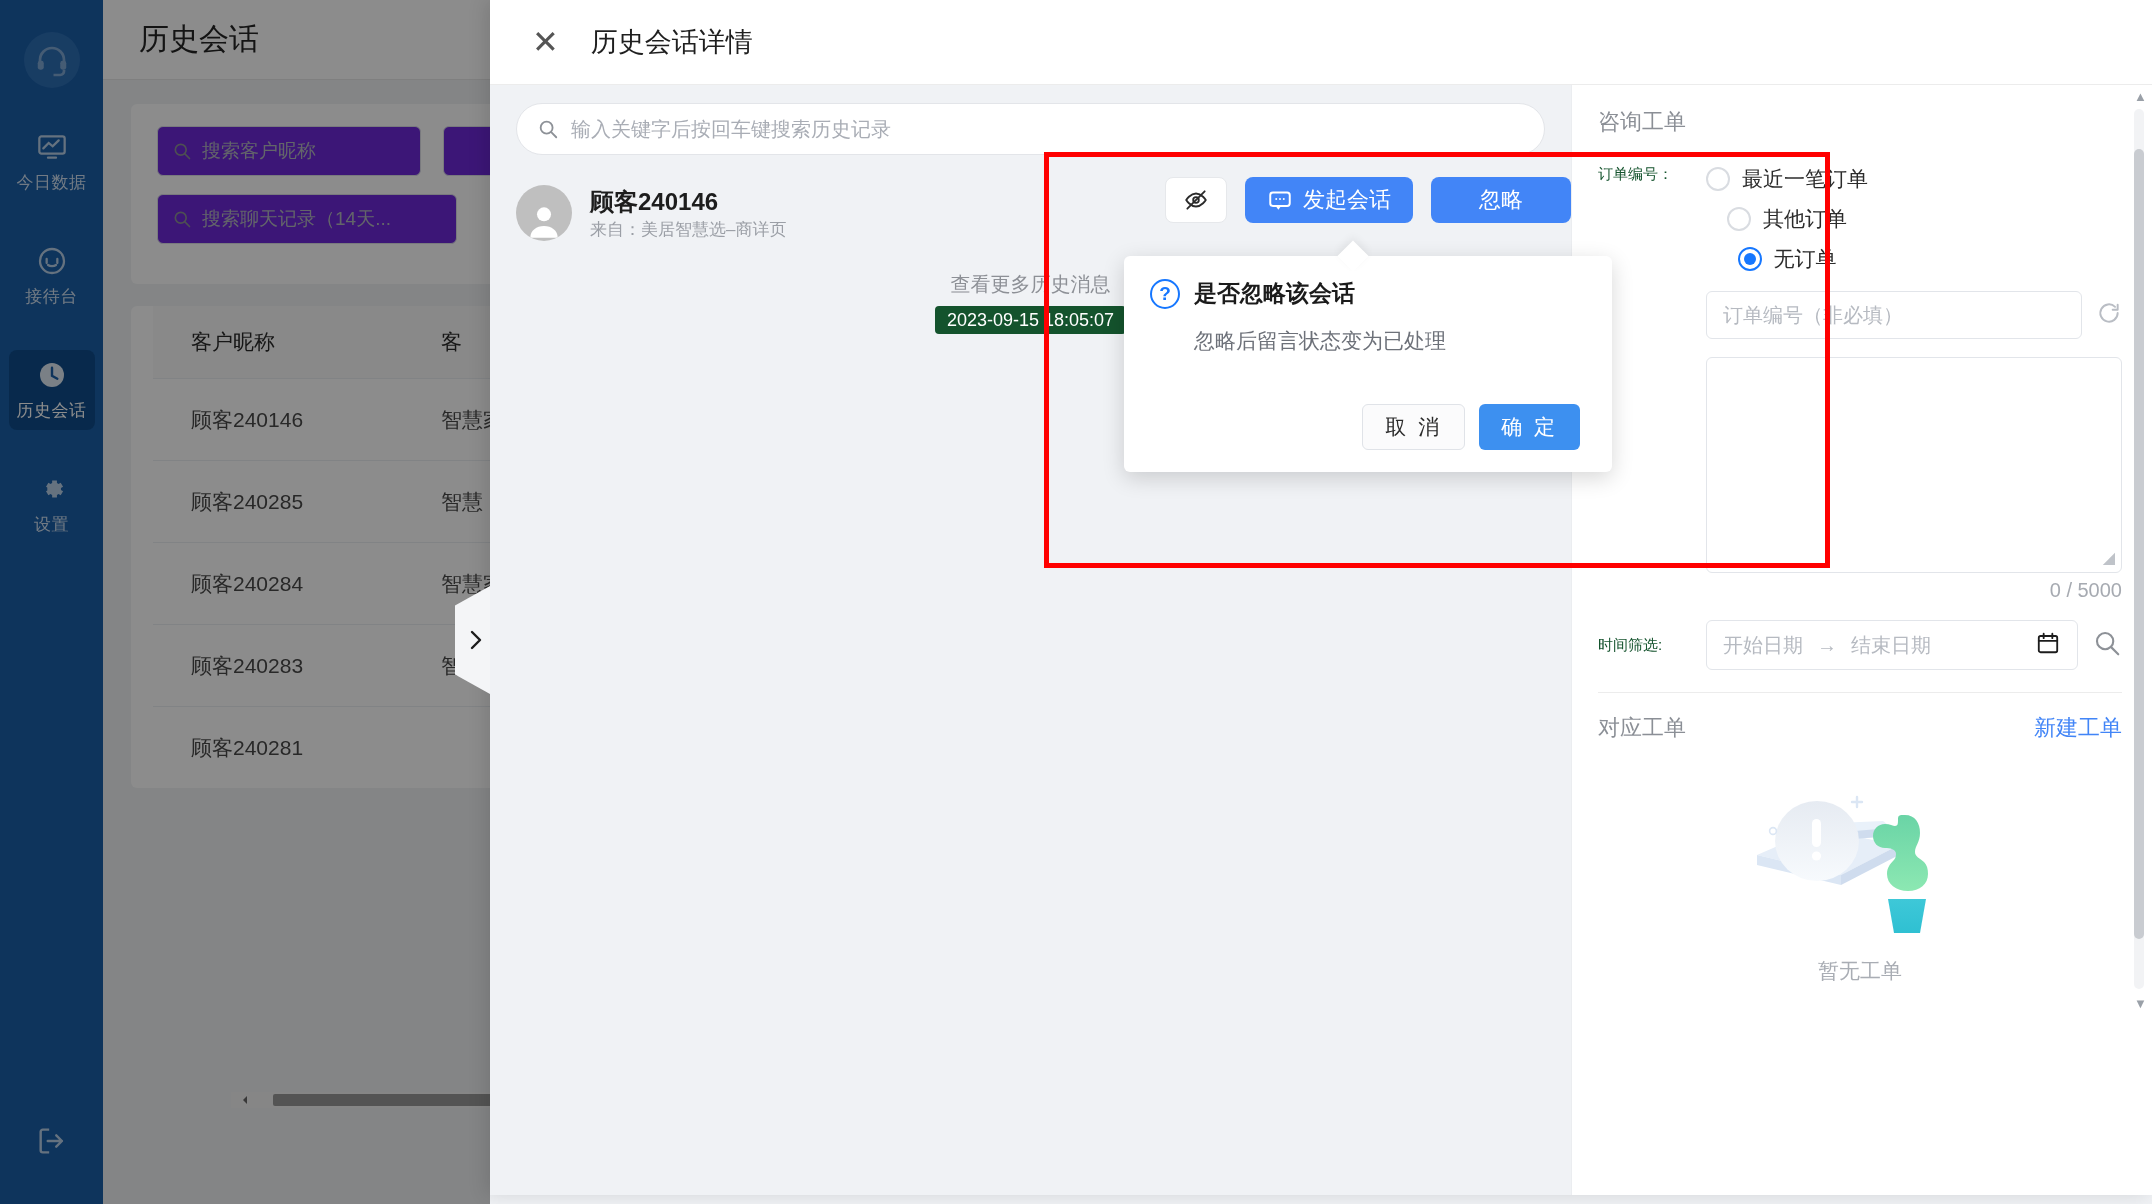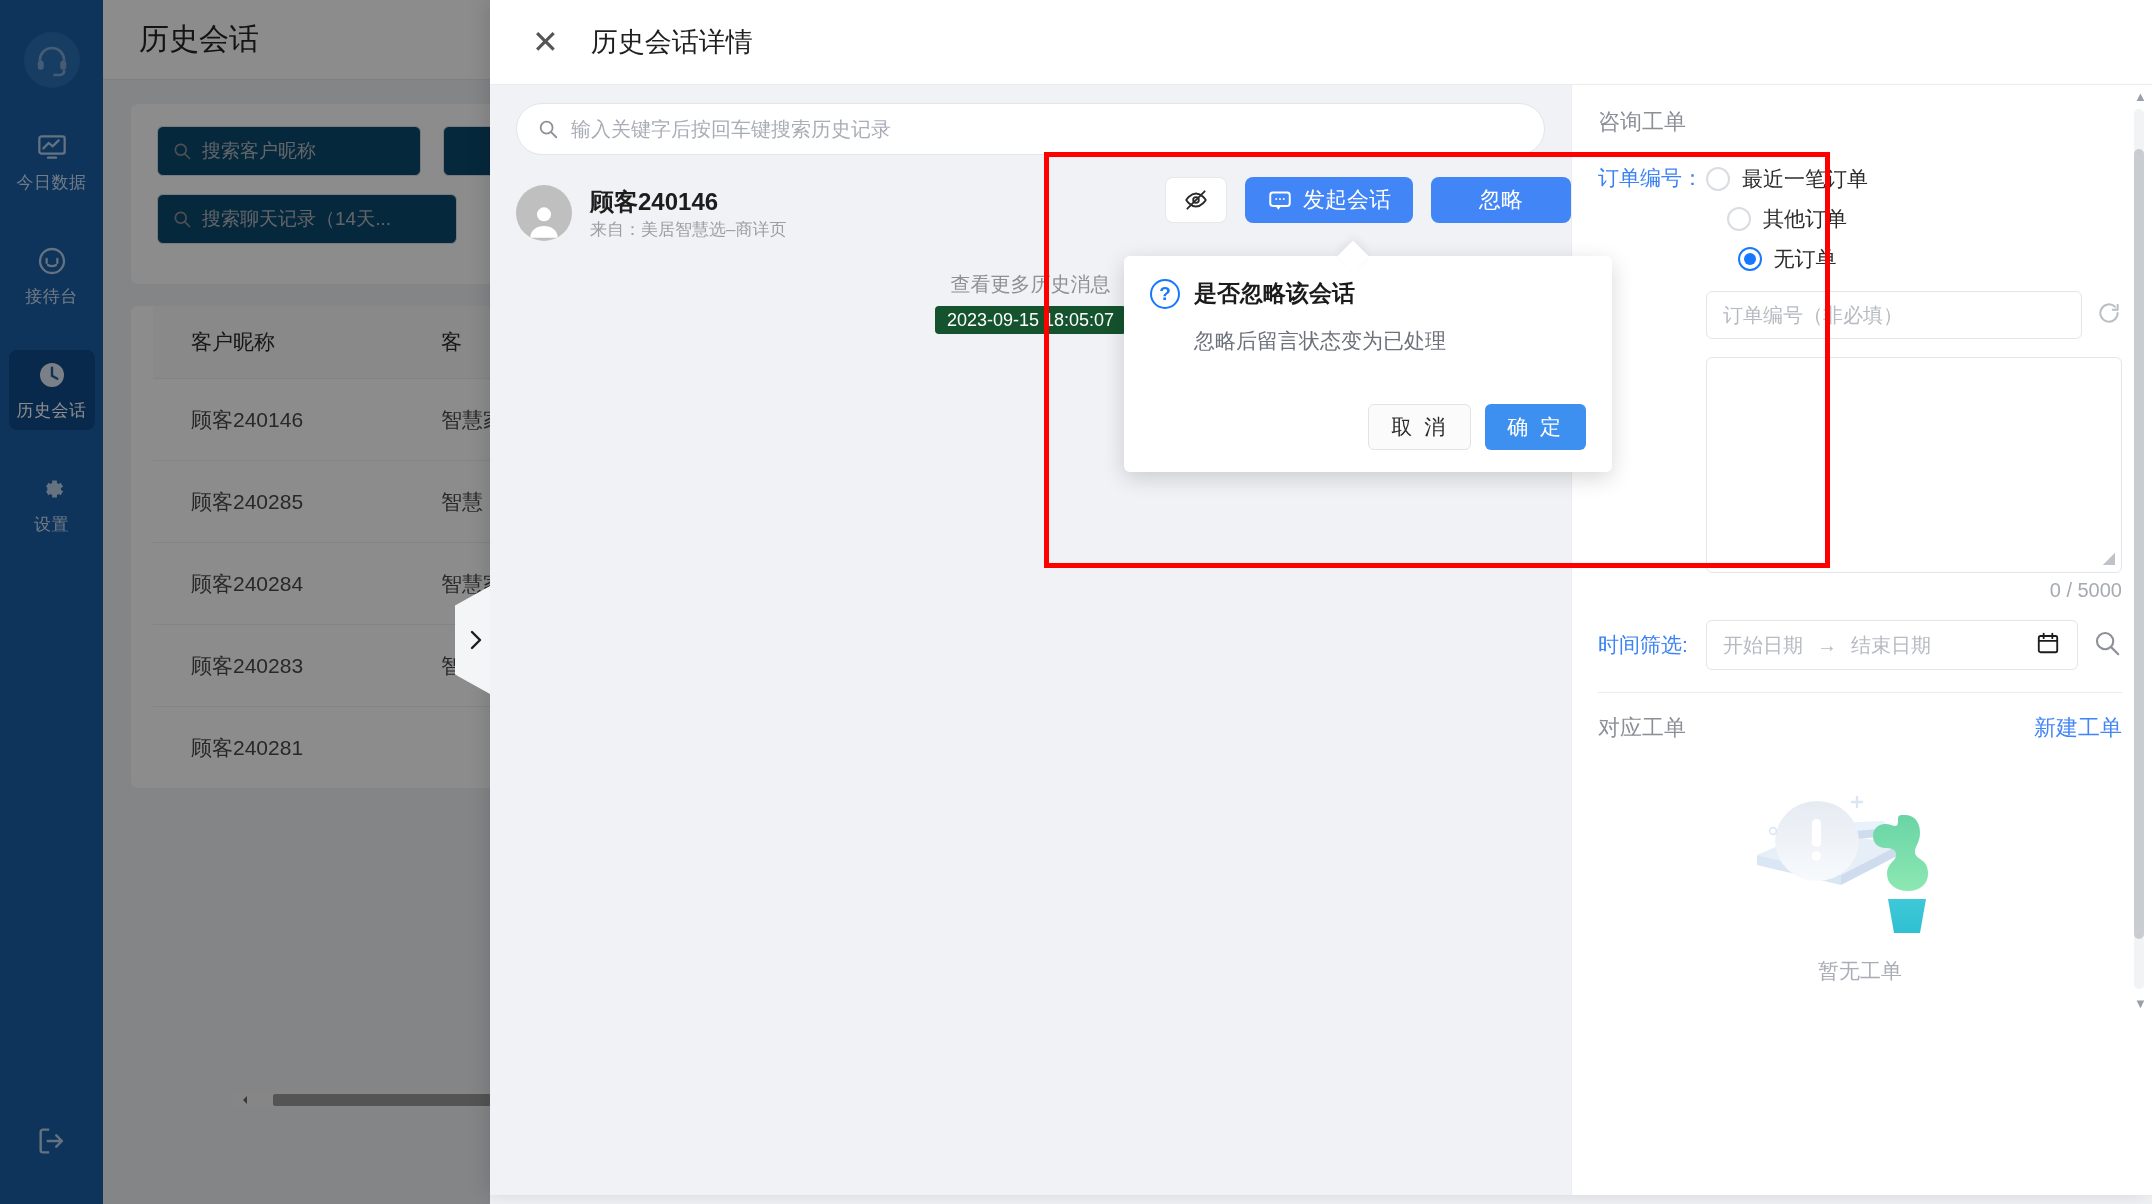--- a/index.html
+++ b/index.html
@@ -27,21 +27,21 @@
   .sb-item.active .sb-lbl { color: #ffffff; }
   .sb-logout { position: absolute; bottom: 42px; left: 50%; transform: translateX(-50%); cursor: pointer; }
 
   .bg-content { position: absolute; left: 103px; top: 0; right: 0; bottom: 0; background: #f0f2f5; }
   .bg-header { height: 80px; background: #ffffff; display: flex; align-items: center; padding-left: 36px;
     border-bottom: 1px solid #e8e8e8; }
   .bg-header h1 { font-size: 30px; font-weight: 400; color: #262626; }
   .bg-filters { margin: 24px 28px 0; background: #ffffff; border-radius: 6px; padding: 22px 26px; }
   .bg-row { display: flex; gap: 22px; margin-bottom: 18px; }
   .bg-input { width: 264px; height: 50px; border: 1px solid #dcdfe6; border-radius: 6px;
-    display: flex; align-items: center; gap: 10px; padding: 0 14px; color: #b4b8c0; font-size: 19px; background:#0c4a6e; }
+    display: flex; align-items: center; gap: 10px; padding: 0 14px; color: #b4b8c0; font-size: 19px; background:#6d28d9; }
   .bg-input.wide { width: 300px; }
   .bg-table { margin: 22px 28px 0; background: #ffffff; border-radius: 6px; padding: 0 22px 0; overflow: hidden; }
   .bg-thead { display: flex; background: #fafafa; height: 72px; align-items: center; }
   .bg-th { font-size: 21px; color: #2b2b2b; padding-left: 38px; }
   .bg-tr { display: flex; height: 82px; align-items: center; border-top: 1px solid #eceff3; }
   .bg-td { font-size: 21px; color: #4a4a4a; padding-left: 38px; }
   .bg-hscroll { position:absolute; left: 128px; right: 0; bottom: 96px; height: 16px; background:#f5f5f5;
     display:flex; align-items:center; }
   .bg-hscroll .thumb { height: 12px; background: #9a9a9a; border-radius: 2px; margin-left: 22px; width: 360px; }
 
@@ -94,21 +94,21 @@
     width: 35px; height: 108px; background: #f4f5f7;
     clip-path: polygon(100% 0, 100% 100%, 0 82%, 0 18%);
     display:flex; align-items:center; justify-content:center; cursor:pointer; }
   .collapse-tab svg { margin-left: 6px; }
 
   
   .info-col { flex: 1; background: #ffffff; border-left: 1px solid #ebedf0; position: relative;
     padding: 22px 30px 0 26px; overflow: hidden; }
   .info-title { font-size: 22px; color: #8b8f96; margin-bottom: 26px; }
   .form-row { display: flex; align-items: flex-start; margin-bottom: 18px; }
-  .form-lbl { width: 108px; font-size: 21px; color: #3b82f6; line-height: 1.45; flex: 0 0 auto; }
+  .form-lbl { width: 108px; font-size: 15px; color: #14532d; line-height: 1.45; flex: 0 0 auto; }
   .radio-grp { display:flex; flex-wrap: wrap; align-items:center; gap: 12px 28px; padding-top: 2px; flex-direction: column; }
   .radio { display:flex; align-items:center; gap: 12px; cursor:pointer; }
   .rdot { width: 24px; height: 24px; border-radius: 50%; border: 2px solid #d9dce1; background:#fff; flex:0 0 auto; }
   .rdot.on { border-color: #1677ff; background: #fff; position: relative; }
   .rdot.on::after { content:''; position:absolute; inset: 4px; border-radius:50%; background:#1677ff; }
   .rlbl { font-size: 21px; color: #2c2c2c; }
 
   .txt-input { height: 48px; border: 1px solid #e2e5ea; border-radius: 6px; display:flex; align-items:center;
     padding: 0 16px; font-size: 20px; color: #b6bac1; }
   .textarea { border: 1px solid #e2e5ea; border-radius: 6px; height: 216px; position: relative; background:#fff; }
@@ -134,21 +134,21 @@
   
   .pop { position: absolute; left: 1124px; top: 256px; width: 488px; height: 216px;
     background:#fff; border-radius: 6px; box-shadow: 0 6px 22px rgba(0,0,0,.16); padding: 22px 26px 0; }
   .pop::before { content:''; position: absolute; top: -11px; left: 218px; width: 22px; height: 22px;
     background: #fff; transform: rotate(45deg); box-shadow: -3px -3px 8px rgba(0,0,0,.06); }
   .pop-hd { display:flex; align-items:center; gap: 14px; }
   .q-ico { width: 30px; height: 30px; border-radius: 50%; border: 2px solid #1677ff; color:#1677ff;
     display:flex; align-items:center; justify-content:center; font-size: 19px; font-weight: 700; flex:0 0 auto; }
   .pop-title { font-size: 23px; font-weight: 700; color: #1b1b1b; }
   .pop-desc { font-size: 21px; color: #6d7179; margin: 18px 0 0 44px; }
-  .pop-btns { position:absolute; right: 26px; bottom: 22px; display:flex; gap: 14px; }
+  .pop-btns { position:absolute; right: 32px; bottom: 22px; display:flex; gap: 14px; }
   .btn-ghost { height: 46px; padding: 0 22px; border: 1px solid #e0e3e8; border-radius: 6px; background:#fbfbfc;
     font-size: 21px; color: #2b2b2b; display:flex; align-items:center; cursor:pointer; letter-spacing: 3px; }
   .btn-blue { height: 46px; padding: 0 22px; border-radius: 6px; background:#3d90f0; color:#fff;
     font-size: 21px; display:flex; align-items:center; cursor:pointer; letter-spacing: 3px; }
 
   
   .annot { position: absolute; left: 1044px; top: 152px; width: 786px; height: 416px;
     border: 5px solid #ff0000; pointer-events: none; }
 </style>
 </head>

